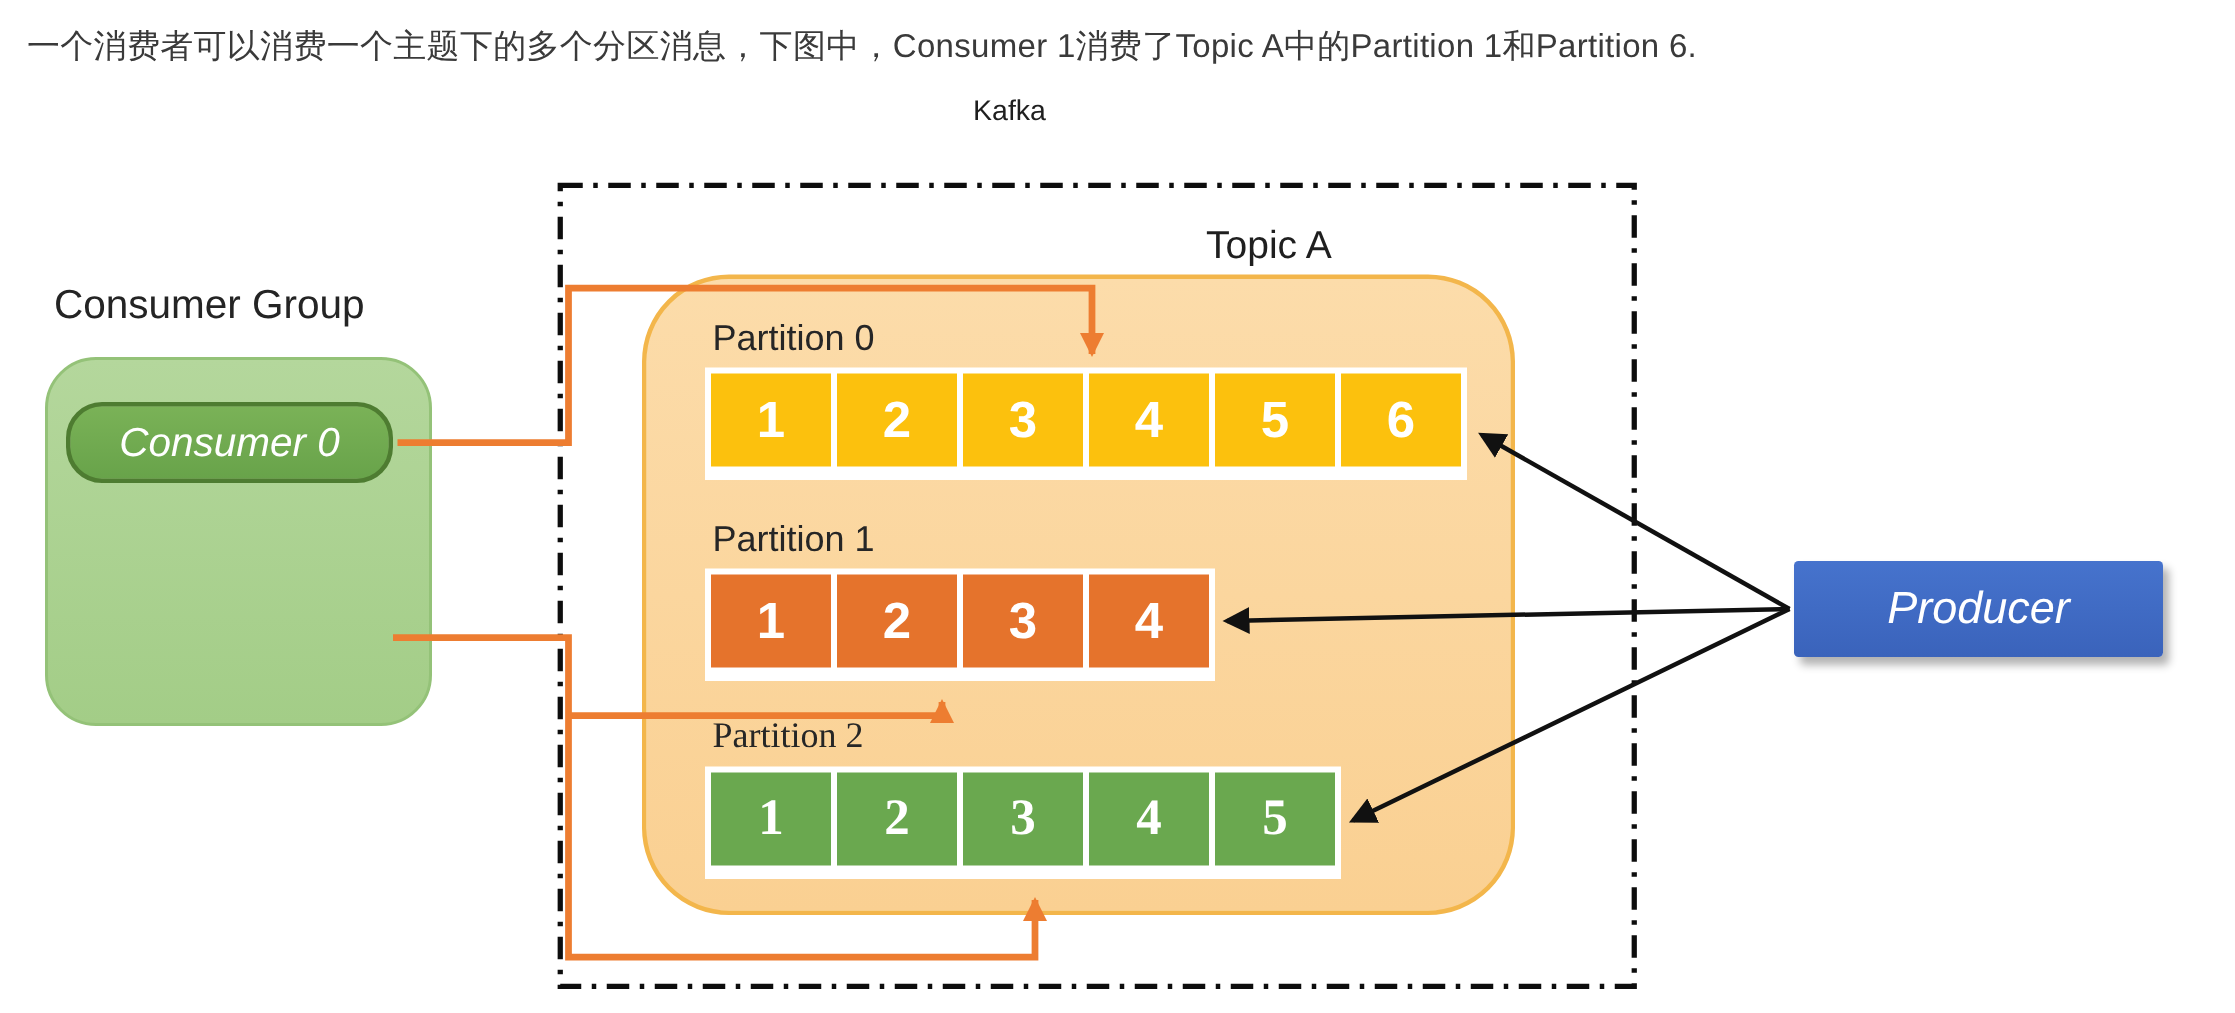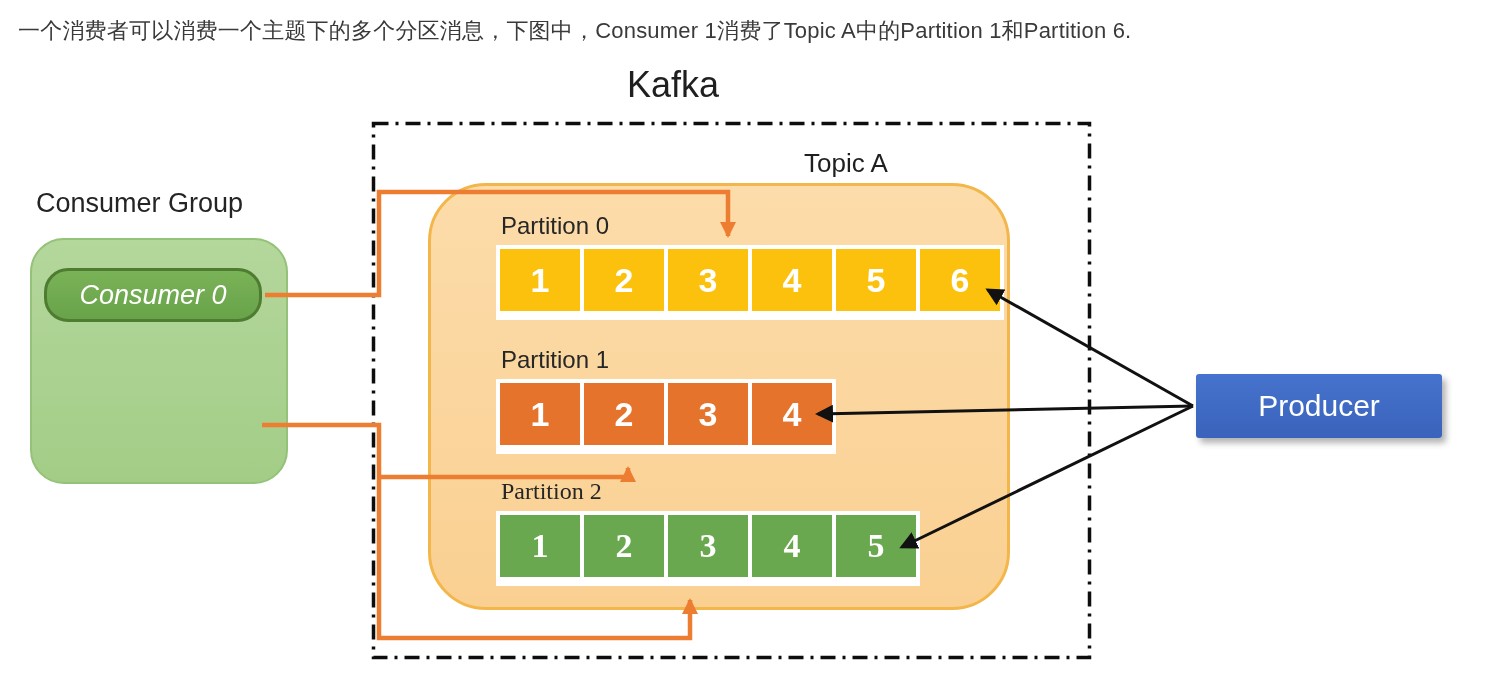--- a/index.html
+++ b/index.html
@@ -7,34 +7,34 @@
     width:1490px;height:675px;position:relative;overflow:hidden;
     font-family:"Liberation Sans","DejaVu Sans",sans-serif;
     -webkit-font-smoothing:antialiased;
   }
   .caption{
     position:absolute;left:18px;top:16px;width:1420px;
     font-size:22px;color:#3a3a3a;letter-spacing:.2px;
   }
   .kafka-label{
     position:absolute;left:593px;top:64px;width:160px;text-align:center;
-    font-size:36px;color:#1f1f1f;
+    font-size:19px;color:#1f1f1f;
   }
   .topic-box{
     position:absolute;left:428px;top:183px;width:582px;height:427px;
     background:linear-gradient(#fcdcaa,#fad092);
     border:3px solid #f3b64b;border-radius:58px;box-sizing:border-box;
   }
   .topic-label{
     position:absolute;left:778px;top:148px;font-size:26px;color:#1f1f1f;margin-left:26px;
   }
   .p-label{
     position:absolute;left:5px;top:-33px;font-size:24px;color:#262626;font-weight:500;
   }
-  .partition{position:absolute;left:470px;margin-left:26px;}
+  .partition{position:absolute;left:470px;}
   .partition .p-row{
     background:#ffffff;display:flex;gap:4px;
     padding:4px 4px 9px 4px;box-sizing:border-box;
   }
   .partition.p0{top:245px;} .partition.p0 .p-row{width:508px;}
   .partition.p1{top:379px;} .partition.p1 .p-row{width:340px;}
   .partition.p2{top:511px;font-family:Liberation Serif, serif;} .partition.p2 .p-row{width:424px;}
   .cell{
     flex:1;height:62px;display:flex;align-items:center;justify-content:center;
     color:#ffffff;font-size:34px;font-weight:bold;
@@ -54,21 +54,21 @@
     color:#ffffff;font-size:27px;font-weight:500;
     display:flex;align-items:center;justify-content:center;font-style:italic;
   }
   .consumer-btn.c0{top:28px;}
   .consumer-btn.c1{top:158px;}
   .producer{
     position:absolute;left:1196px;top:374px;width:246px;height:64px;
     background:linear-gradient(#4673cd,#3a63bb);
     border-radius:3px;box-shadow:4px 5px 6px rgba(0,0,0,.30);
     color:#ffffff;font-size:30px;
-    display:flex;align-items:center;justify-content:center;
+    display:flex;align-items:center;justify-content:center;font-style:italic;
   }
   svg.overlay{position:absolute;left:0;top:0;pointer-events:none;}
 </style>
 </head>
 <body>
 
 <div>
 
   <div class="caption">一个消费者可以消费一个主题下的多个分区消息，下图中，Consumer 1消费了Topic A中的Partition 1和Partition 6.</div>
 

